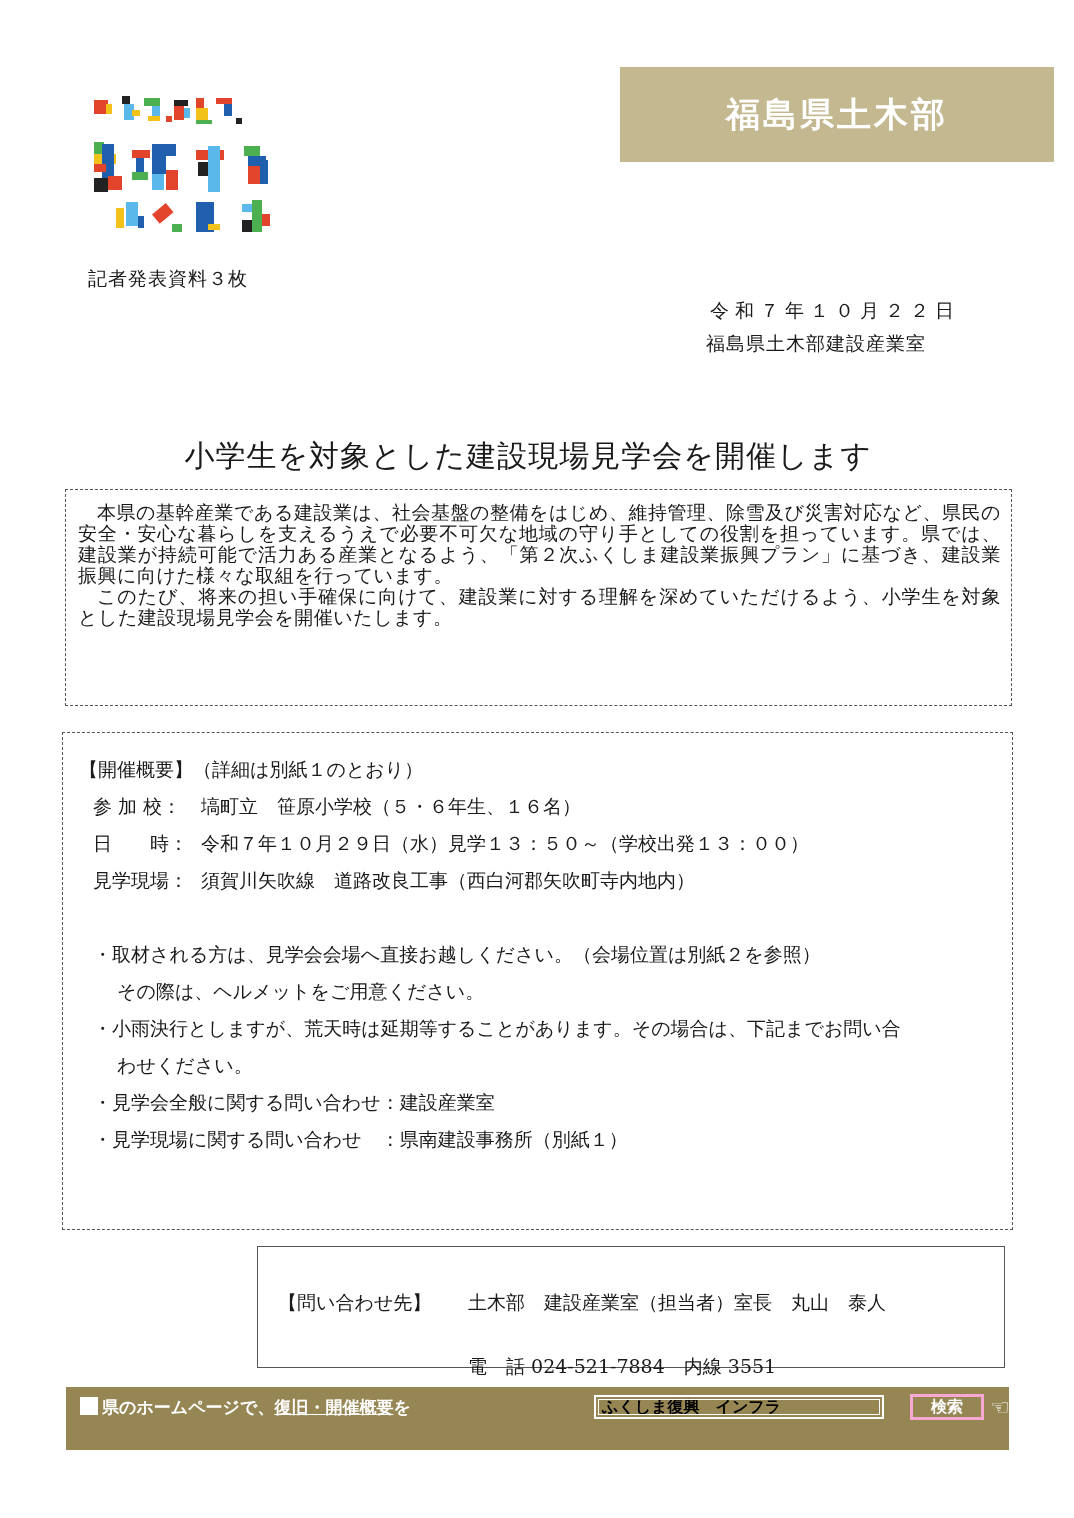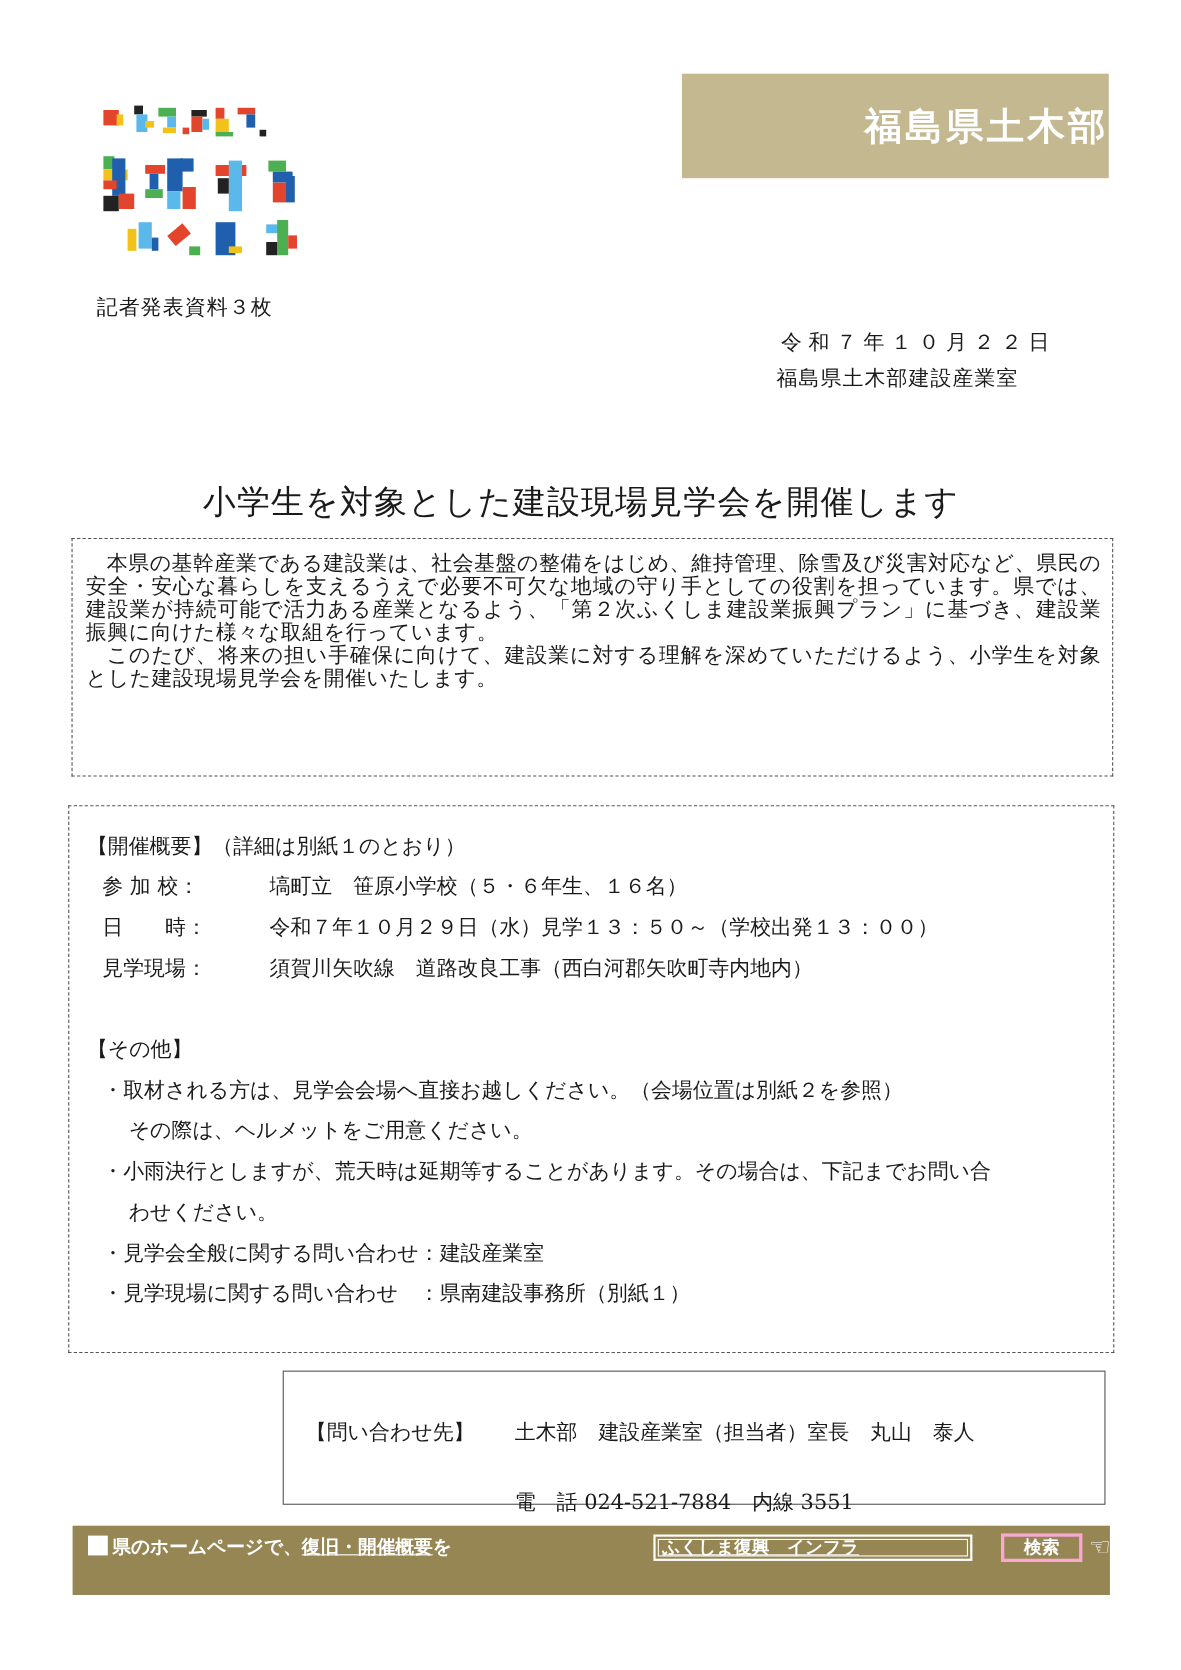--- a/index.html
+++ b/index.html
@@ -4,48 +4,48 @@
   <style>
     * { box-sizing: border-box; margin: 0; padding: 0; }
     html, body { width: 1074px; height: 1518px; background: #ffffff; }
     body { position: relative; font-family: "DejaVu Serif", "Liberation Serif", serif; color: #1a1a1a; overflow: hidden; }
 
     .logo { position: absolute; left: 92px; top: 90px; width: 210px; height: 150px; }
     .logo svg { width: 100%; height: 100%; }
 
     .handout { position: absolute; left: 88px; top: 266px; font-size: 19px; letter-spacing: 1px; }
 
-    .dept-banner { position: absolute; left: 620px; top: 67px; width: 388px; height: 95px; background: #c3b88f; display: flex; align-items: center; justify-content: flex-end; }
+    .dept-banner { position: absolute; left: 620px; top: 67px; width: 434px; height: 95px; background: #c3b88f; display: flex; align-items: center; justify-content: center; }
     .dept-banner span { color: #ffffff; font-family: "DejaVu Sans", sans-serif; font-weight: bold; font-size: 34px; letter-spacing: 3px; }
 
     .date { position: absolute; left: 710px; top: 298px; font-size: 19px; letter-spacing: 6px; }
     .office { position: absolute; left: 706px; top: 331px; font-size: 19px; letter-spacing: 1px; }
 
     .title { position: absolute; left: 0; width: 872px; top: 436px; text-align: right; font-size: 30px; letter-spacing: 1px; }
 
     .intro-box { position: absolute; left: 65px; top: 489px; width: 947px; height: 217px; border: 1px dashed #555; padding: 12px 10px 0 12px; font-size: 19px; line-height: 21px; letter-spacing: 0.5px; text-align: justify; }
     .intro-box p { text-indent: 1em; }
 
     .detail-box { position: absolute; left: 62px; top: 732px; width: 951px; height: 498px; border: 1px dashed #555; padding: 18px 10px 0 16px; font-size: 19px; line-height: 37px; }
-    .detail-box .row { display: flex; padding-left: 14px; gap: 44px; }
+    .detail-box .row { display: flex; padding-left: 14px; }
     .detail-box .row .lbl { width: 108px; white-space: pre; }
     .detail-box .gap { height: 37px; }
     .detail-box .bullet { padding-left: 14px; }
     .detail-box .cont { padding-left: 38px; }
 
     .contact-box { position: absolute; left: 257px; top: 1246px; width: 748px; height: 122px; border: 1px solid #555; padding: 10px 0 0 20px; font-size: 19px; line-height: 37px; }
     .contact-box .crow { display: flex; margin-top: 27px; }
     .contact-box .ch { width: 190px; }
 
     .footer { position: absolute; left: 66px; top: 1387px; width: 943px; height: 63px; background: #968654; color: #ffffff; font-family: "DejaVu Sans", sans-serif; font-weight: bold; font-size: 17px; }
     .footer .msg { position: absolute; left: 14px; top: 8px; line-height: 24px; }
     .footer .sq { display: inline-block; width: 18px; height: 18px; background: #fff; vertical-align: -2px; margin-right: 4px; }
     .footer .msg .line2 { padding-left: 24px; display: block; }
     .footer u { text-decoration: underline; }
-    .footer .search { position: absolute; left: 528px; top: 8px; width: 290px; height: 24px; border: 2px solid #fff; outline: 1px solid #fff; outline-offset: -5px; padding: 1px 6px; font-size: 16px; line-height: 18px; text-decoration: underline; color: #ffffff; }
+    .footer .search { position: absolute; left: 528px; top: 8px; width: 290px; height: 24px; border: 2px solid #fff; outline: 1px solid #fff; outline-offset: -5px; padding: 1px 6px; font-size: 16px; line-height: 18px; color: #000000; }
     .footer .sbtn { position: absolute; left: 844px; top: 7px; width: 74px; height: 26px; border: 3px solid #f9a8d4; color: #fff; font-size: 16px; text-align: center; line-height: 20px; }
     .footer .hand { position: absolute; left: 924px; top: 10px; font-size: 22px; line-height: 22px; color: #fff; }
   </style>
 </head>
 <body>
 
 <div class="logo">
   <svg viewBox="0 0 210 150">
 
     <rect x="2" y="10" width="14" height="14" fill="#e2452c"></rect>
@@ -126,21 +126,20 @@
   </div>
   <div class="row">
     <span class="lbl">日　　時：</span>
     <span>令和７年１０月２９日（水）見学１３：５０～（学校出発１３：００）</span>
   </div>
   <div class="row">
     <span class="lbl">見学現場：</span>
     <span>須賀川矢吹線　道路改良工事（西白河郡矢吹町寺内地内）</span>
   </div>
   <div class="gap"></div>
-  <div>【その他】</div>
   <div class="bullet">・取材される方は、見学会会場へ直接お越しください。（会場位置は別紙２を参照）</div>
   <div class="cont">その際は、ヘルメットをご用意ください。</div>
   <div class="bullet">・小雨決行としますが、荒天時は延期等することがあります。その場合は、下記までお問い合</div>
   <div class="cont">わせください。</div>
   <div class="bullet">・見学会全般に関する問い合わせ：建設産業室</div>
   <div class="bullet">・見学現場に関する問い合わせ　：県南建設事務所（別紙１）</div>
 </div>
 
 <div class="contact-box">
   <div class="crow">

